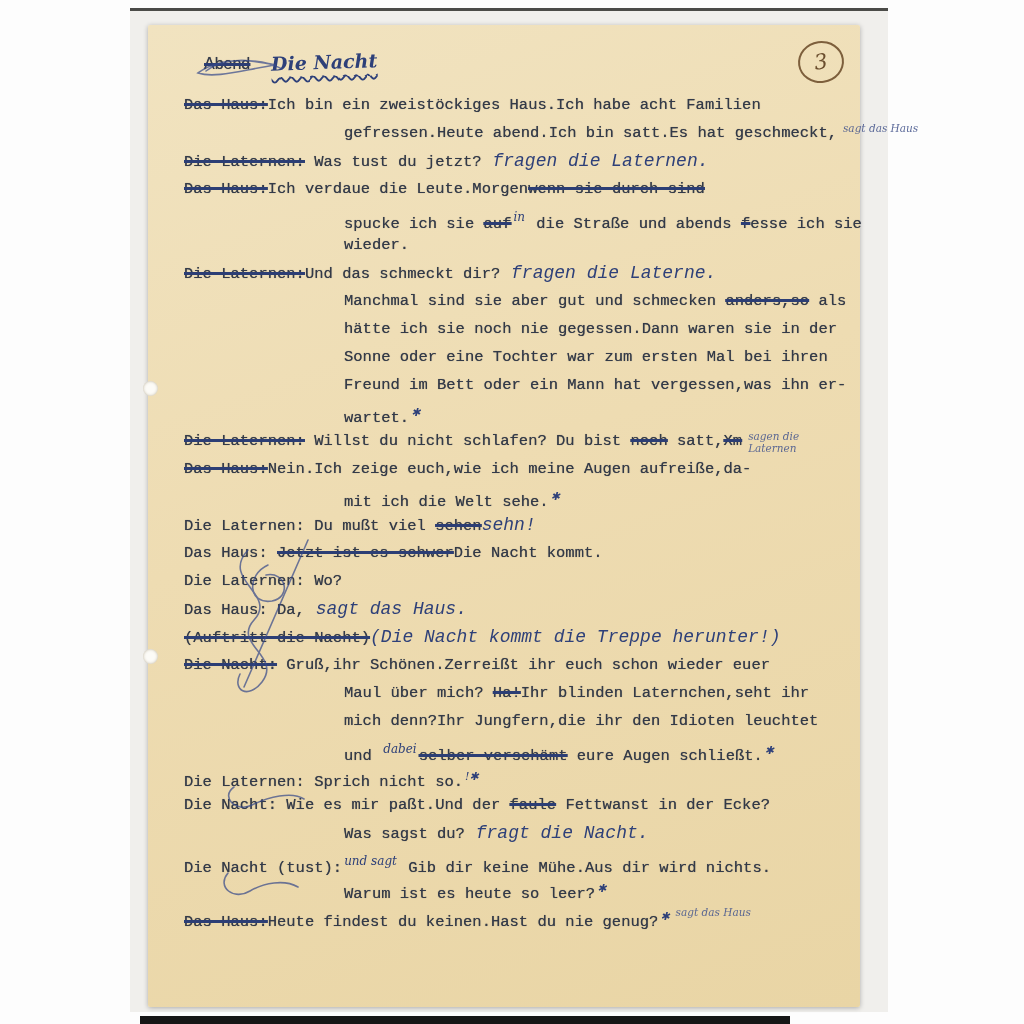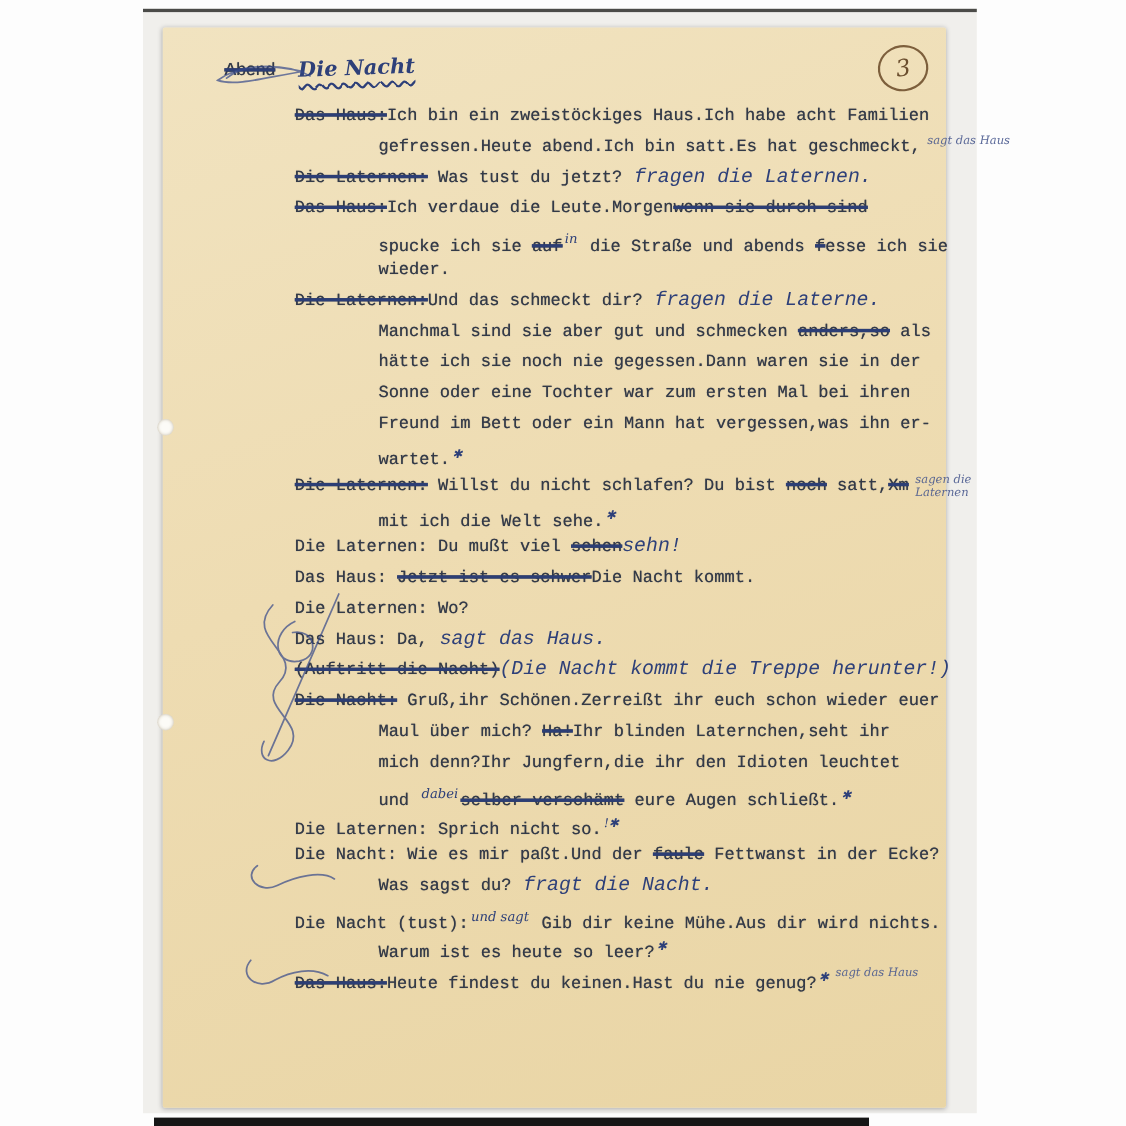--- a/index.html
+++ b/index.html
@@ -16,21 +16,21 @@
   .page-circle{position:absolute;left:650px;top:16px;width:42px;height:38px;
     border:2px solid #7d5f3c;border-radius:50%;transform:rotate(-8deg);
     display:flex;align-items:center;justify-content:center;
     font-family:"DejaVu Serif",serif;font-style:italic;font-size:21px;color:#6b4e2e;}
   .title{position:absolute;left:56px;top:26px;white-space:nowrap;}
   .title .s{font-size:16px;}
   .title-hand{display:inline-block;margin-left:16px;transform:rotate(-2deg);
     font-family:"DejaVu Serif",serif;font-style:italic;font-weight:bold;font-size:19px;
     color:var(--hand);text-decoration:underline wavy 1.5px;text-underline-offset:6px;}
   .text-block{position:absolute;left:0;top:0;right:0;padding-top:66px;}
-  .line{height:28px;line-height:28px;padding-left:120px;white-space:nowrap;
+  .line{height:28px;line-height:28px;padding-left:36px;white-space:nowrap;
     font-family:"Liberation Mono","DejaVu Sans Mono",monospace;font-size:15.5px;}
   .line.cont{padding-left:196px;}
   .t{color:var(--typed);text-shadow:0 0 .7px rgba(40,45,60,.75);}
   .s{color:var(--typed);text-shadow:0 0 .7px rgba(40,45,60,.75);
     text-decoration:line-through;text-decoration-color:#2c3e75;text-decoration-thickness:2.5px;}
   .h{font-family:Liberation Mono, monospace;font-style:italic;font-size:18px;color:var(--hand);}
   .sup{font-family:"DejaVu Serif",serif;font-style:italic;font-size:12px;
     color:var(--hand);vertical-align:7px;margin:4px 2px;}
   .m{font-size:11px;color:var(--hand);vertical-align:6px;margin-left:2px;
     font-family:"DejaVu Serif",serif;font-style:italic;}
@@ -63,20 +63,21 @@
         <div class="line"><span class="s">Das Haus:</span><span class="t">Ich verdaue die Leute.Morgen</span><span class="s">wenn sie durch sind</span></div>
         <div class="line cont"><span class="t">spucke ich sie </span><span class="s">auf</span><span class="sup">in</span><span class="t"> die Straße und abends </span><span class="s">f</span><span class="t">esse ich sie</span></div>
         <div class="line cont"><span class="t">wieder.</span></div>
         <div class="line"><span class="s">Die Laternen:</span><span class="t">Und das schmeckt dir?</span><span class="h"> fragen die Laterne.</span></div>
         <div class="line cont"><span class="t">Manchmal sind sie aber gut und schmecken </span><span class="s">anders,so</span><span class="t"> als</span></div>
         <div class="line cont"><span class="t">hätte ich sie noch nie gegessen.Dann waren sie in der</span></div>
         <div class="line cont"><span class="t">Sonne oder eine Tochter war zum ersten Mal bei ihren</span></div>
         <div class="line cont"><span class="t">Freund im Bett oder ein Mann hat vergessen,was ihn er-</span></div>
         <div class="line cont"><span class="t">wartet.</span><span class="m">✱</span></div>
         <div class="line"><span class="s">Die Laternen:</span><span class="t"> Willst du nicht schlafen? Du bist </span><span class="s">noch</span><span class="t"> satt,</span><span class="s">Xm</span><span class="n">sagen die Laternen</span></div>
+        <div class="line"><span class="s">Das Haus:</span><span class="t">Nein.Ich zeige euch,wie ich meine Augen aufreiße,da-</span></div>
         <div class="line cont"><span class="t">mit ich die Welt sehe.</span><span class="m">✱</span></div>
         <div class="line"><span class="t">Die Laternen: Du mußt viel </span><span class="s">sehen</span><span class="h">sehn!</span></div>
         <div class="line"><span class="t">Das Haus: </span><span class="s">Jetzt ist es schwer</span><span class="t">Die Nacht kommt.</span></div>
         <div class="line"><span class="t">Die Laternen: Wo?</span></div>
         <div class="line"><span class="t">Das Haus: Da,</span><span class="h"> sagt das Haus.</span></div>
         <div class="line"><span class="s">(Auftritt die Nacht)</span><span class="h">(Die Nacht kommt die Treppe herunter!)</span></div>
         <div class="line"><span class="s">Die Nacht:</span><span class="t"> Gruß,ihr Schönen.Zerreißt ihr euch schon wieder euer</span></div>
         <div class="line cont"><span class="t">Maul über mich? </span><span class="s">Ha!</span><span class="t">Ihr blinden Laternchen,seht ihr</span></div>
         <div class="line cont"><span class="t">mich denn?Ihr Jungfern,die ihr den Idioten leuchtet</span></div>
         <div class="line cont"><span class="t">und </span><span class="sup">dabei</span><span class="s">selber verschämt</span><span class="t"> eure Augen schließt.</span><span class="m">✱</span></div>

